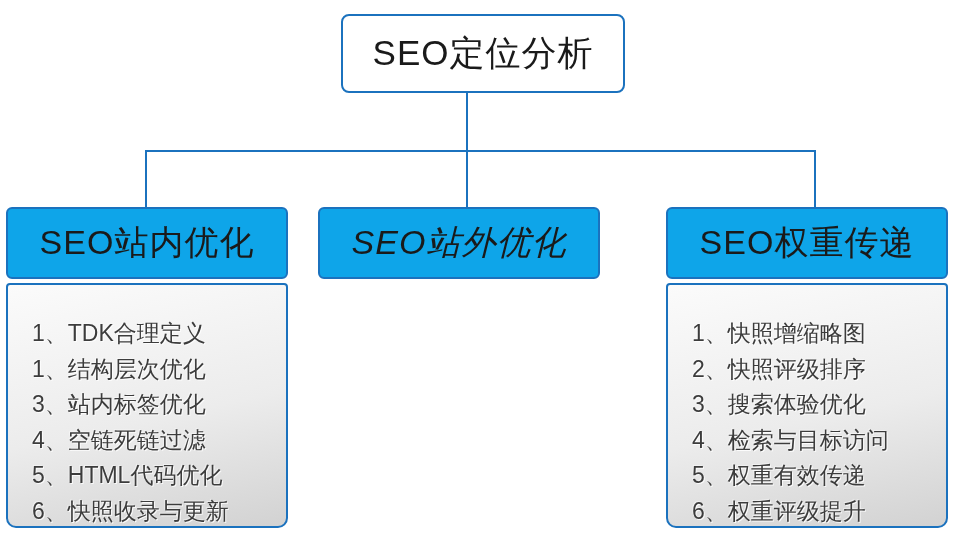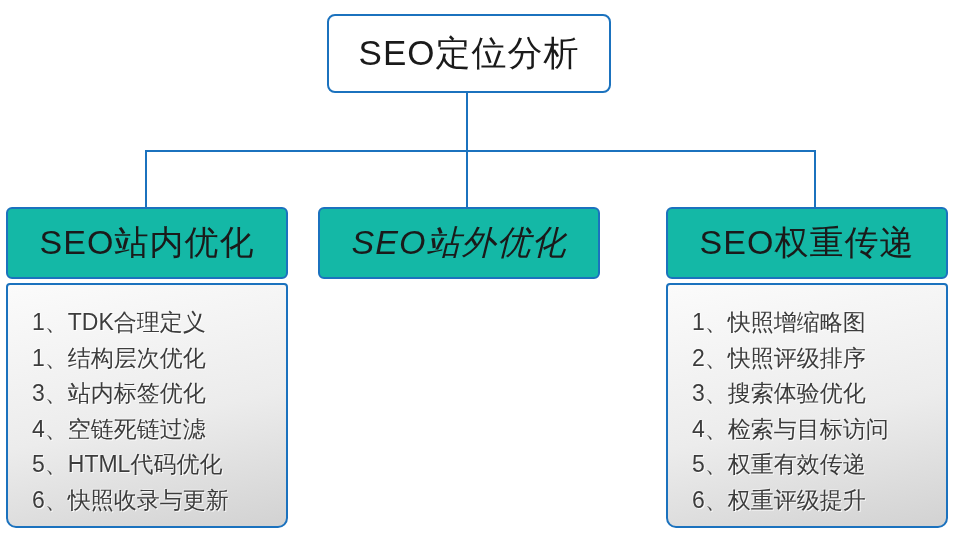--- a/index.html
+++ b/index.html
@@ -13,21 +13,21 @@
   body{
     position:relative;
     background:#ffffff;
     font-family:"Liberation Sans","DejaVu Sans",sans-serif;
     overflow:hidden;
   }
   .abs{position:absolute;}
 
   
   .root-node{
-    left:327px;top:14px;width:284px;height:79px;
+    left:341px;top:14px;width:284px;height:79px;
     background:#ffffff;
     border:2px solid var(--accent);
     border-radius:8px;
     display:flex;align-items:center;justify-content:center;
     font-size:35px;color:#1a1a1a;
     letter-spacing:1px;
     z-index:2;
   }
 
   
@@ -39,34 +39,34 @@
   .v-drop-r {left:814px;top:150px;width:2px;height:57px;}
 
   
   .branch{width:282px;top:207px;z-index:2;}
   .branch-1{left:6px;}
   .branch-2{left:318px;font-style:italic;}
   .branch-3{left:666px;}
 
   .branch-header{
     width:282px;height:72px;
-    background:#14b8a6;
+    background:#0ea5e9;
     border:2px solid var(--accent);
     border-radius:6px;
     display:flex;align-items:center;justify-content:center;
     font-size:34px;color:#1a1a1a;
     letter-spacing:1px;
   }
   .branch-panel{
     width:282px;height:245px;
     margin-top:4px;
     background:linear-gradient(168deg,var(--grad-top) 0%,var(--grad-mid) 55%,var(--grad-bot) 100%);
     border:2px solid var(--accent);
     border-radius:4px 4px 10px 10px;
-    padding:20px 8px 0 24px;
+    padding:31px 8px 0 24px;
   }
   .branch-panel ul{list-style:none;}
   .branch-panel li{
     font-size:23px;
     line-height:35.5px;
     color:#3c3c3c;
     white-space:nowrap;
     text-shadow:1px 1px 0 rgba(255,255,255,.85),-1px -1px 0 rgba(255,255,255,.45);
   }
 </style>

